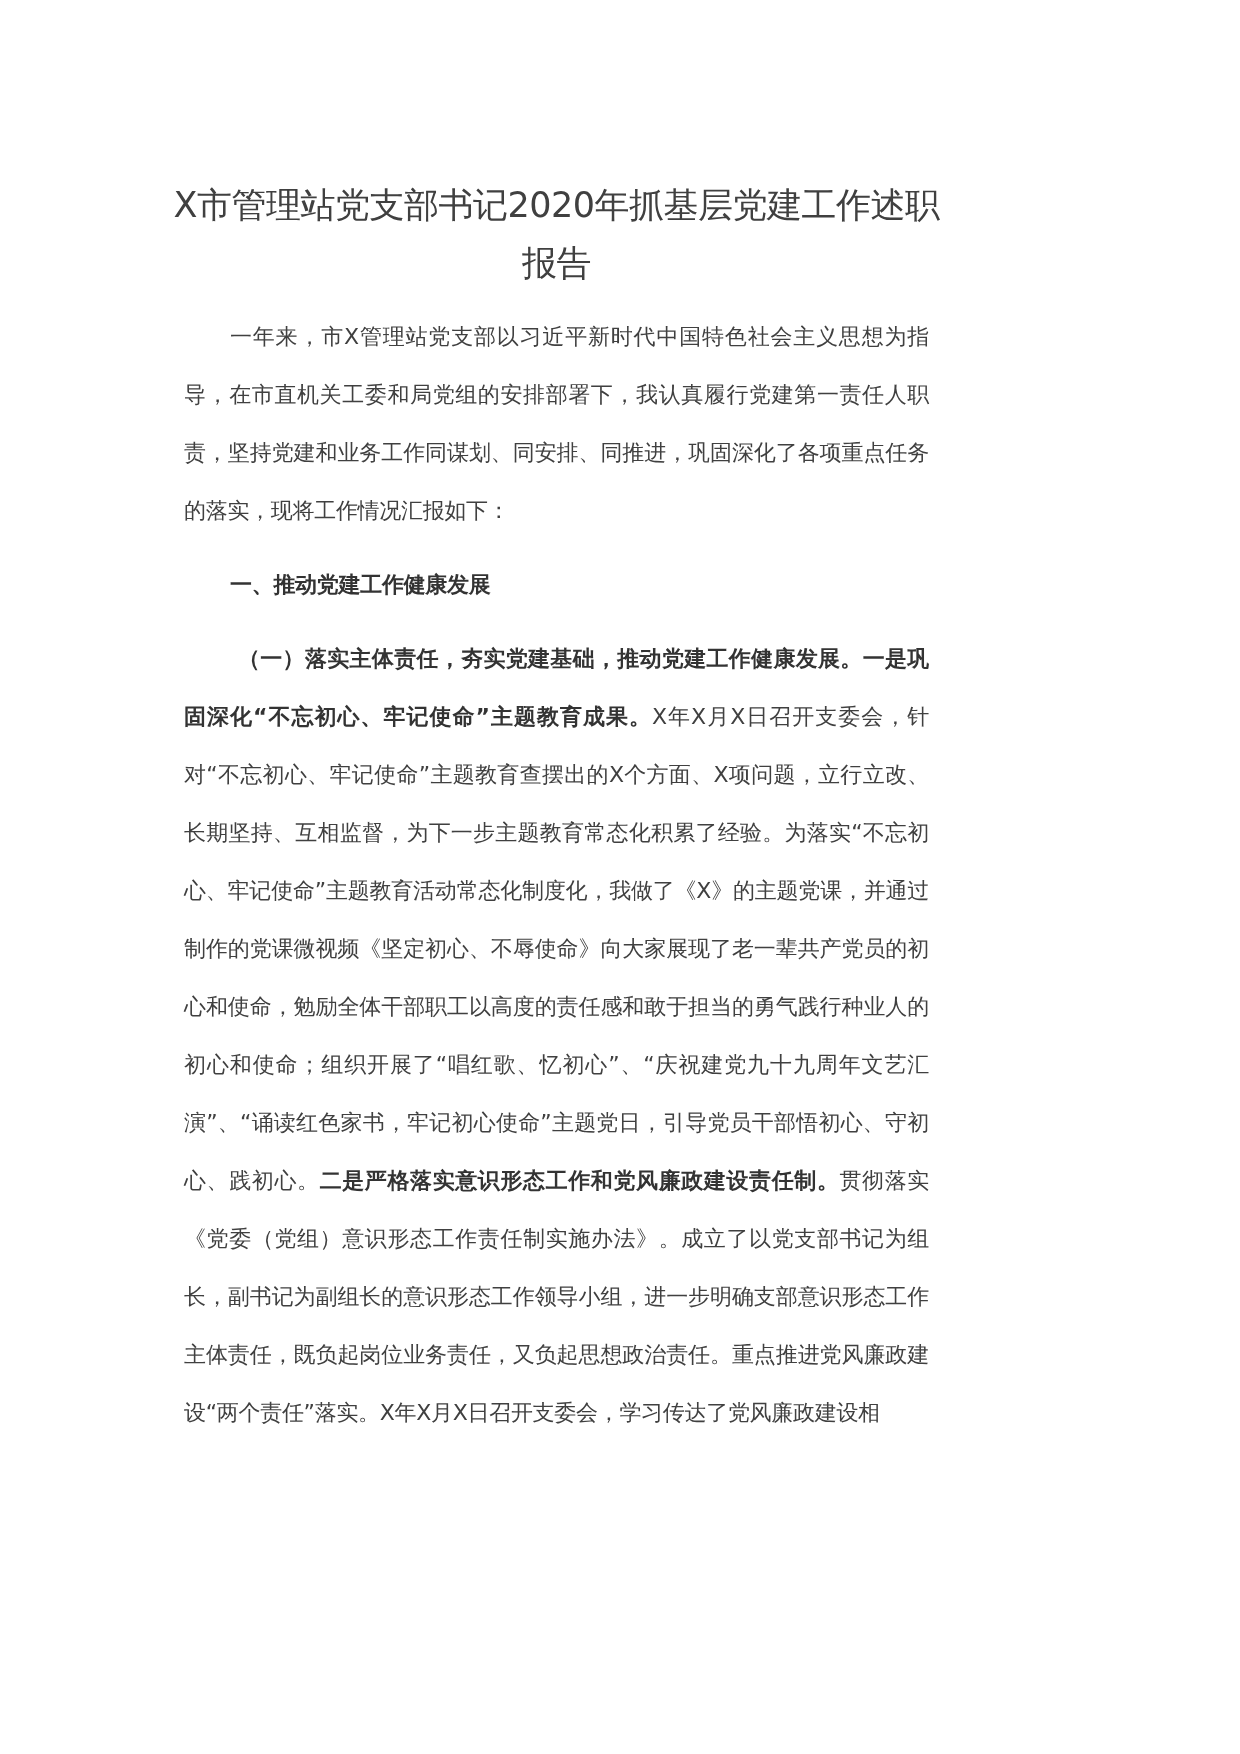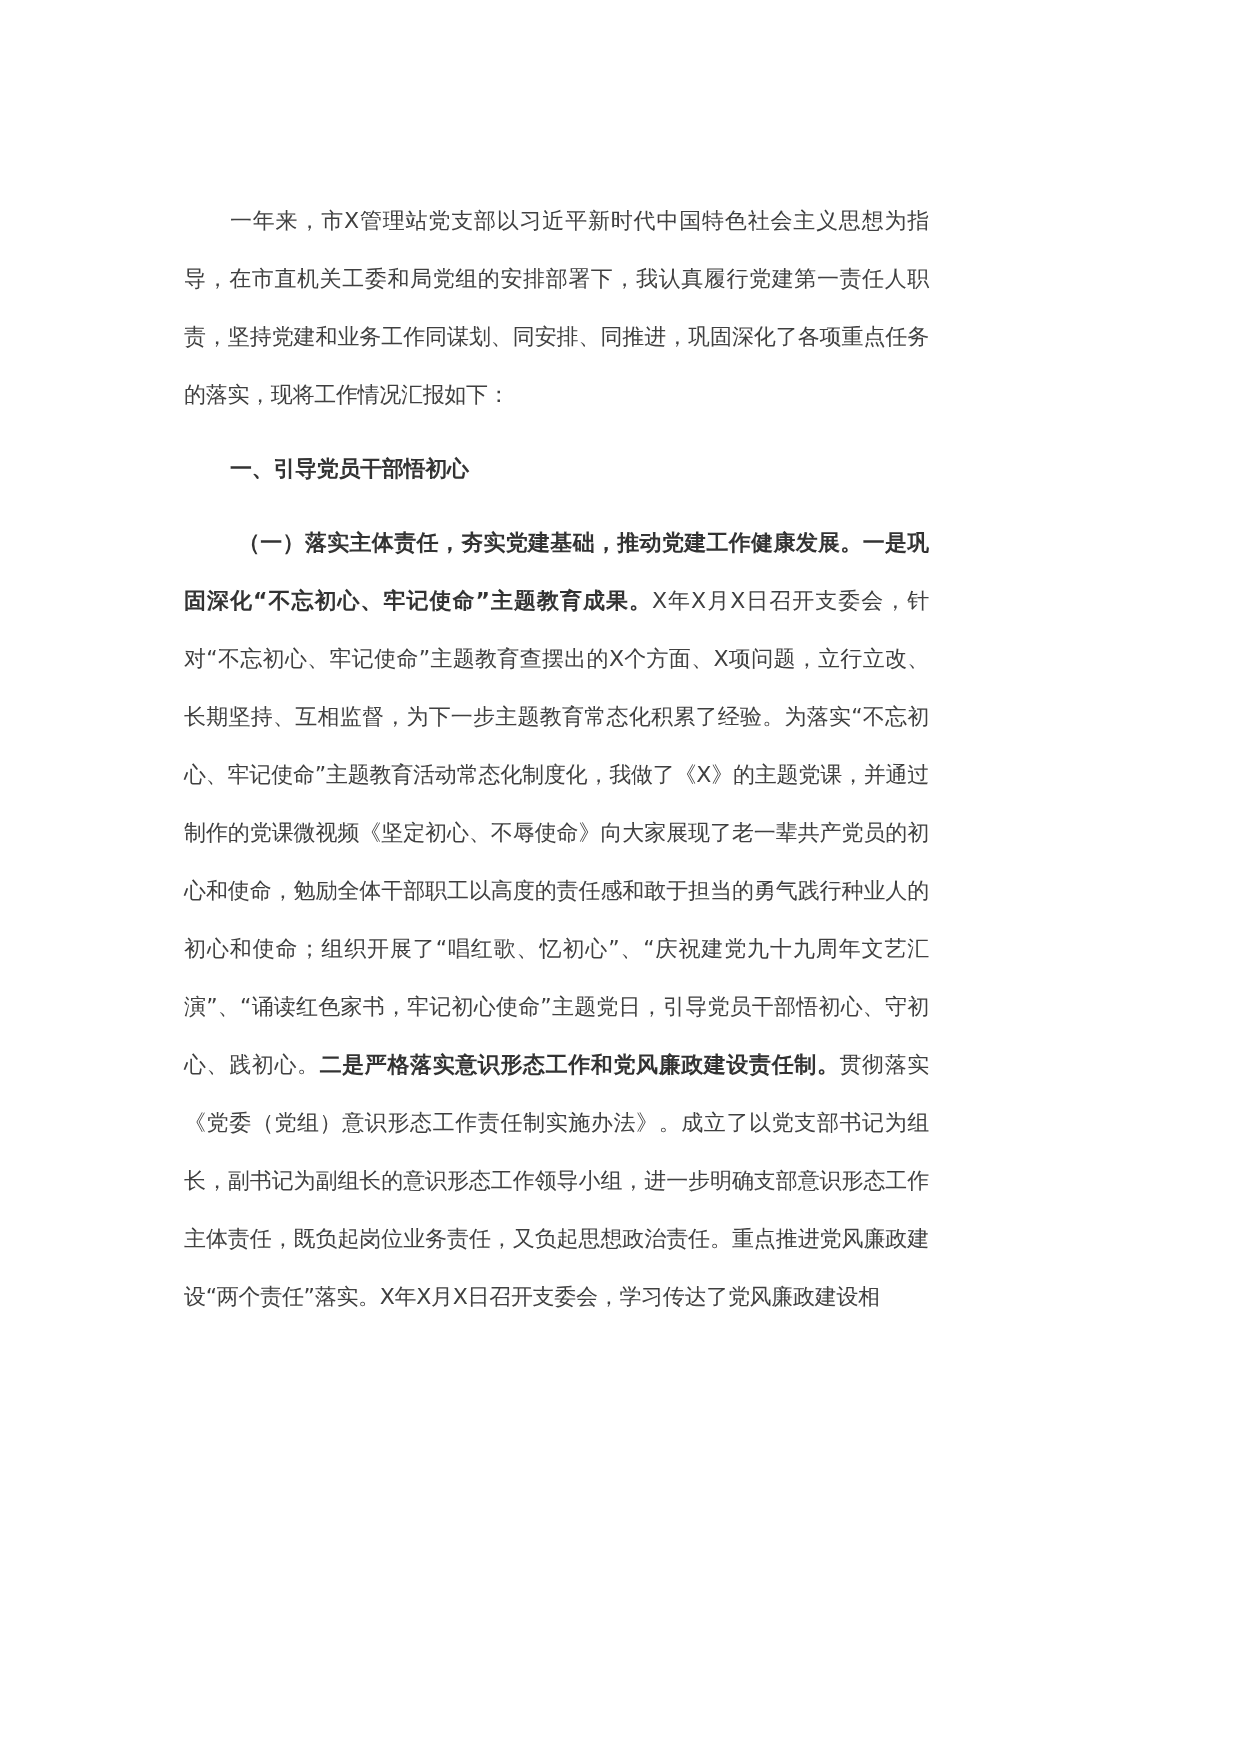--- a/index.html
+++ b/index.html
@@ -42,21 +42,25 @@
       letter-spacing: -0.3px;
     }
     .indent { text-indent: 46px; }
     .indent-h2 { text-indent: 54px; }
     .b { font-weight: bold; color: #333333; }
   </style>
 </head>
 <body>
 
 <div class="page">
+  <h1 class="title">
+    <span>X市管理站党支部书记2020年抓基层党建工作述职</span><br>
+    <span>报告</span>
+  </h1>
 
   <div class="body-text">
     <p class="indent">一年来，市X管理站党支部以习近平新时代中国特色社会主义思想为指导，在市直机关工委和局党组的安排部署下，我认真履行党建第一责任人职责，坚持党建和业务工作同谋划、同安排、同推进，巩固深化了各项重点任务的落实，现将工作情况汇报如下：</p>
 
-    <p class="indent b">一、引导党员干部悟初心</p>
+    <p class="indent b">一、推动党建工作健康发展</p>
 
     <p class="indent-h2"><span class="b">（一）落实主体责任，夯实党建基础，推动党建工作健康发展。</span><span class="b">一是巩固深化“不忘初心、牢记使命”主题教育成果。</span><span>X年X月X日召开支委会，针对“不忘初心、牢记使命”主题教育查摆出的X个方面、X项问题，立行立改、长期坚持、互相监督，为下一步主题教育常态化积累了经验。为落实“不忘初心、牢记使命”主题教育活动常态化制度化，我做了《X》的主题党课，并通过制作的党课微视频《坚定初心、不辱使命》向大家展现了老一辈共产党员的初心和使命，勉励全体干部职工以高度的责任感和敢于担当的勇气践行种业人的初心和使命；组织开展了“唱红歌、忆初心”、“庆祝建党九十九周年文艺汇演”、“诵读红色家书，牢记初心使命”主题党日，引导党员干部悟初心、守初心、践初心。</span><span class="b">二是严格落实意识形态工作和党风廉政建设责任制。</span><span>贯彻落实《党委（党组）意识形态工作责任制实施办法》。成立了以党支部书记为组长，副书记为副组长的意识形态工作领导小组，进一步明确支部意识形态工作主体责任，既负起岗位业务责任，又负起思想政治责任。重点推进党风廉政建设“两个责任”落实。X年X月X日召开支委会，学习传达了党风廉政建设相</span></p>
   </div>
 </div>
 
 </body></html>

